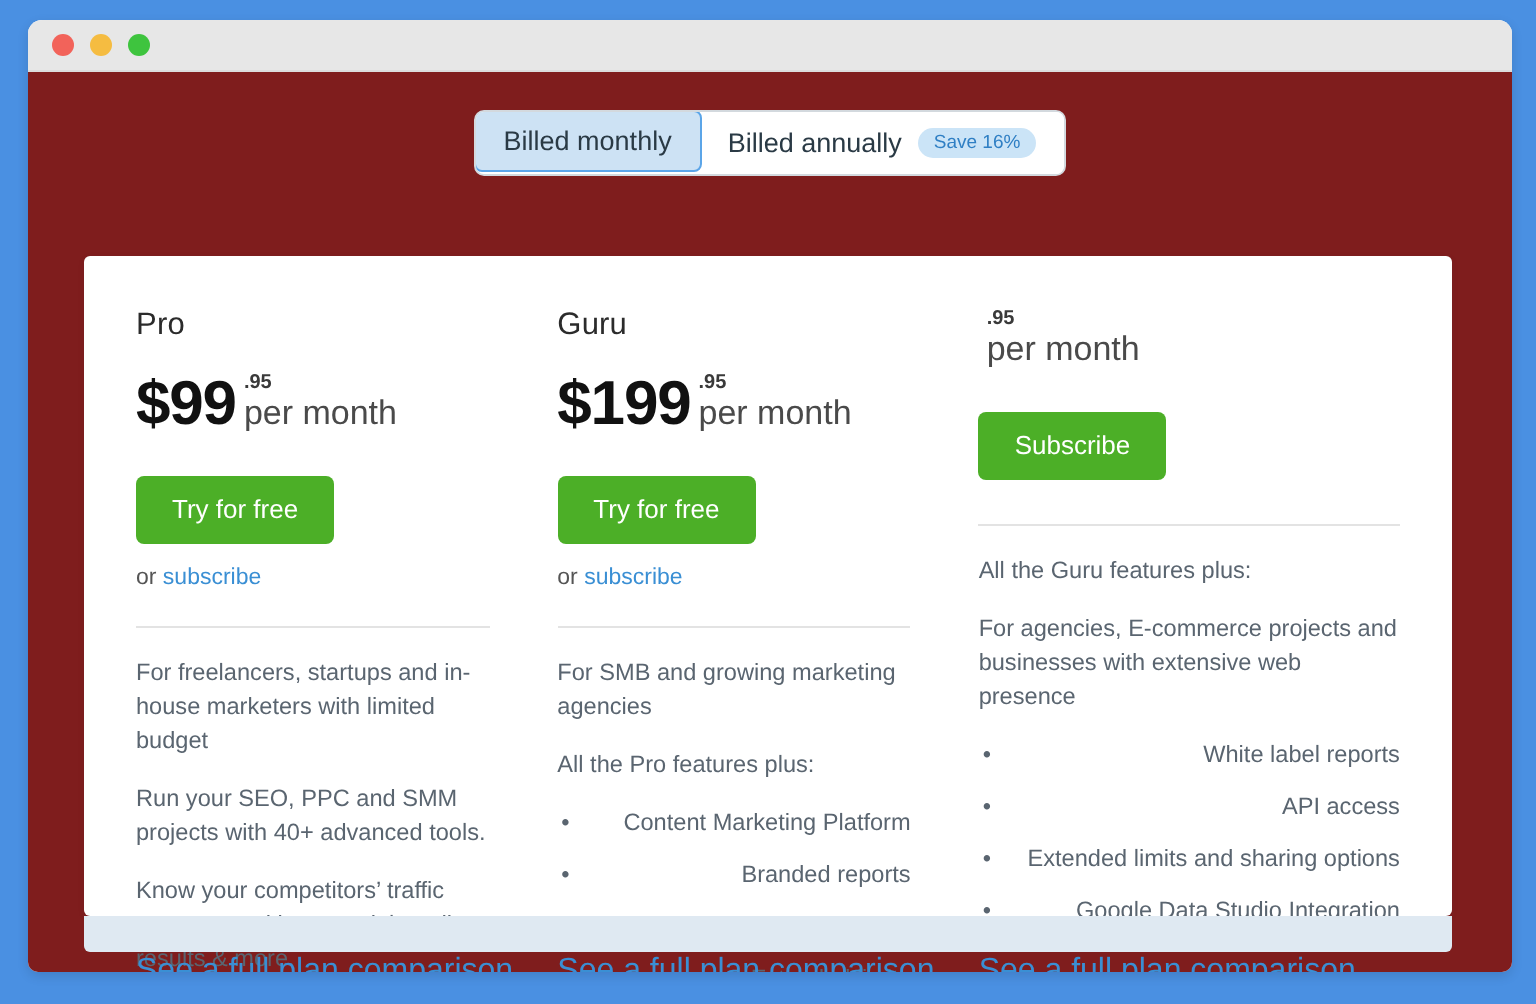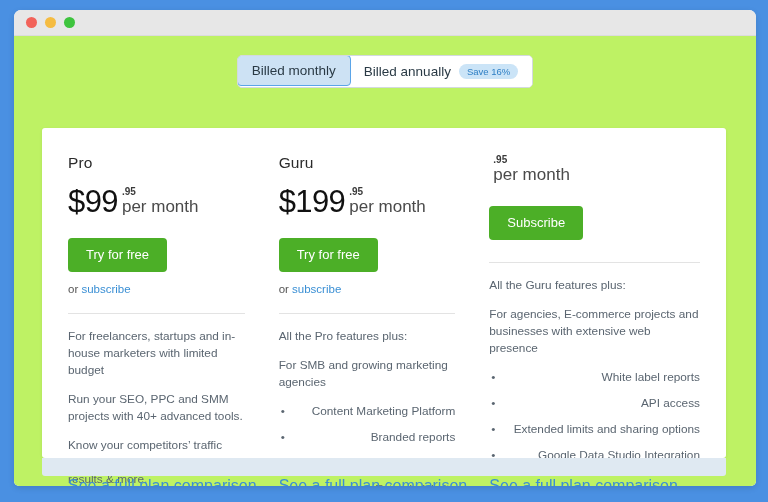--- a/index.html
+++ b/index.html
@@ -55,21 +55,21 @@
     display: inline-block;
   }
   .dot-close  { background: #f2635a; }
   .dot-min    { background: #f5bc41; }
   .dot-max    { background: #3ec43e; }
 
   
   .viewport {
     position: relative;
     height: 450px;
-    background: #bef264;
+    background: #7f1d1d;
     box-sizing: border-box;
     overflow: hidden;
   }
 
   
   .toggle-wrap {
     display: flex;
     justify-content: center;
     padding-top: 19px;
   }
@@ -159,21 +159,21 @@
   }
 
   .price-row {
     display: flex;
     align-items: flex-start;
     margin-bottom: 18px;
     height: 34px;
   }
   .price-main {
     font-size: 31px;
-    font-weight: normal;
+    font-weight: bold;
     color: #111111;
     line-height: 1;
     letter-spacing: -0.6px;
   }
   .price-side {
     margin-left: 4px;
     padding-top: 1px;
   }
   .price-cents {
     font-size: 10px;
@@ -315,22 +315,22 @@
                 <span class="price-cents">.95</span>
                 <span class="price-period">per month</span>
               </span>
             </div>
             <button class="cta">Try for free</button>
             <div class="sub-link-row">
               <span>or </span><a>subscribe</a>
             </div>
             <div class="divider"></div>
             <div class="desc">
+              <p>For SMB and growing marketing agencies</p>
               <p>All the Pro features plus:</p>
-              <p>For SMB and growing marketing agencies</p>
               <ul>
                 <li>Content Marketing Platform</li>
                 <li>Branded reports</li>
                 <li>Historical Data</li>
                 <li>Extended limits</li>
               </ul>
             </div>
             <a class="compare-link">See a full plan comparison</a>
           </div>
 

